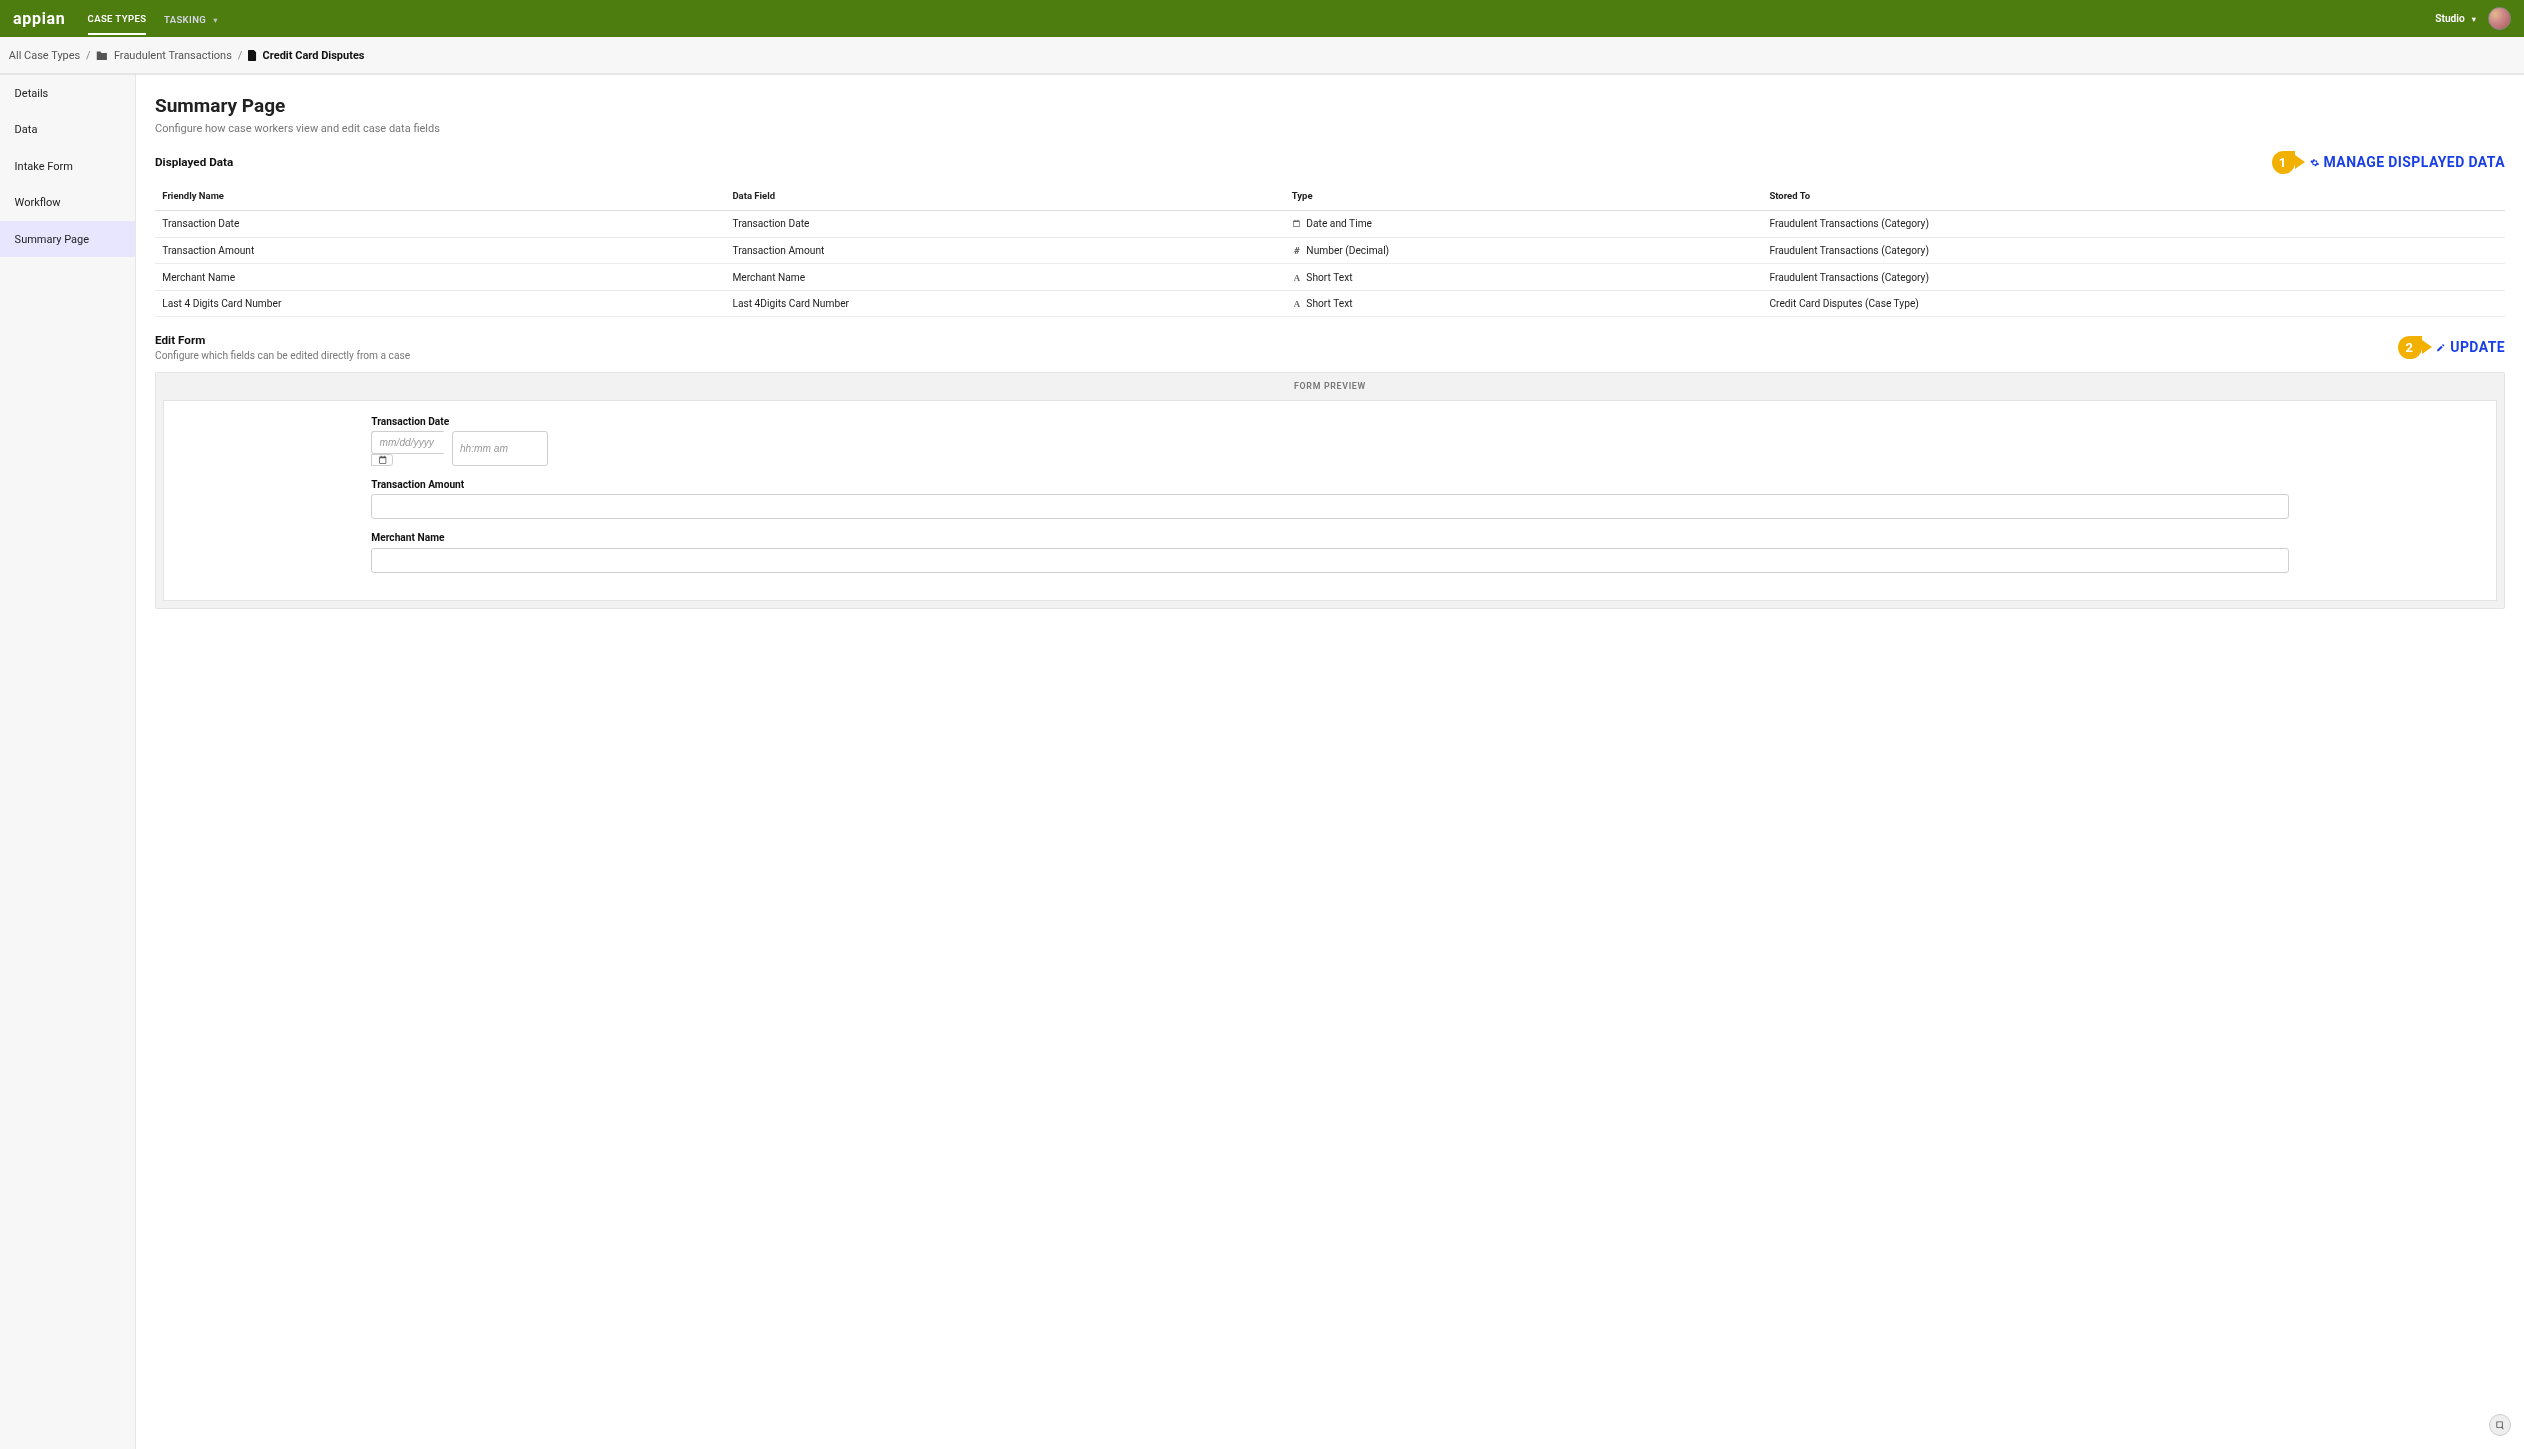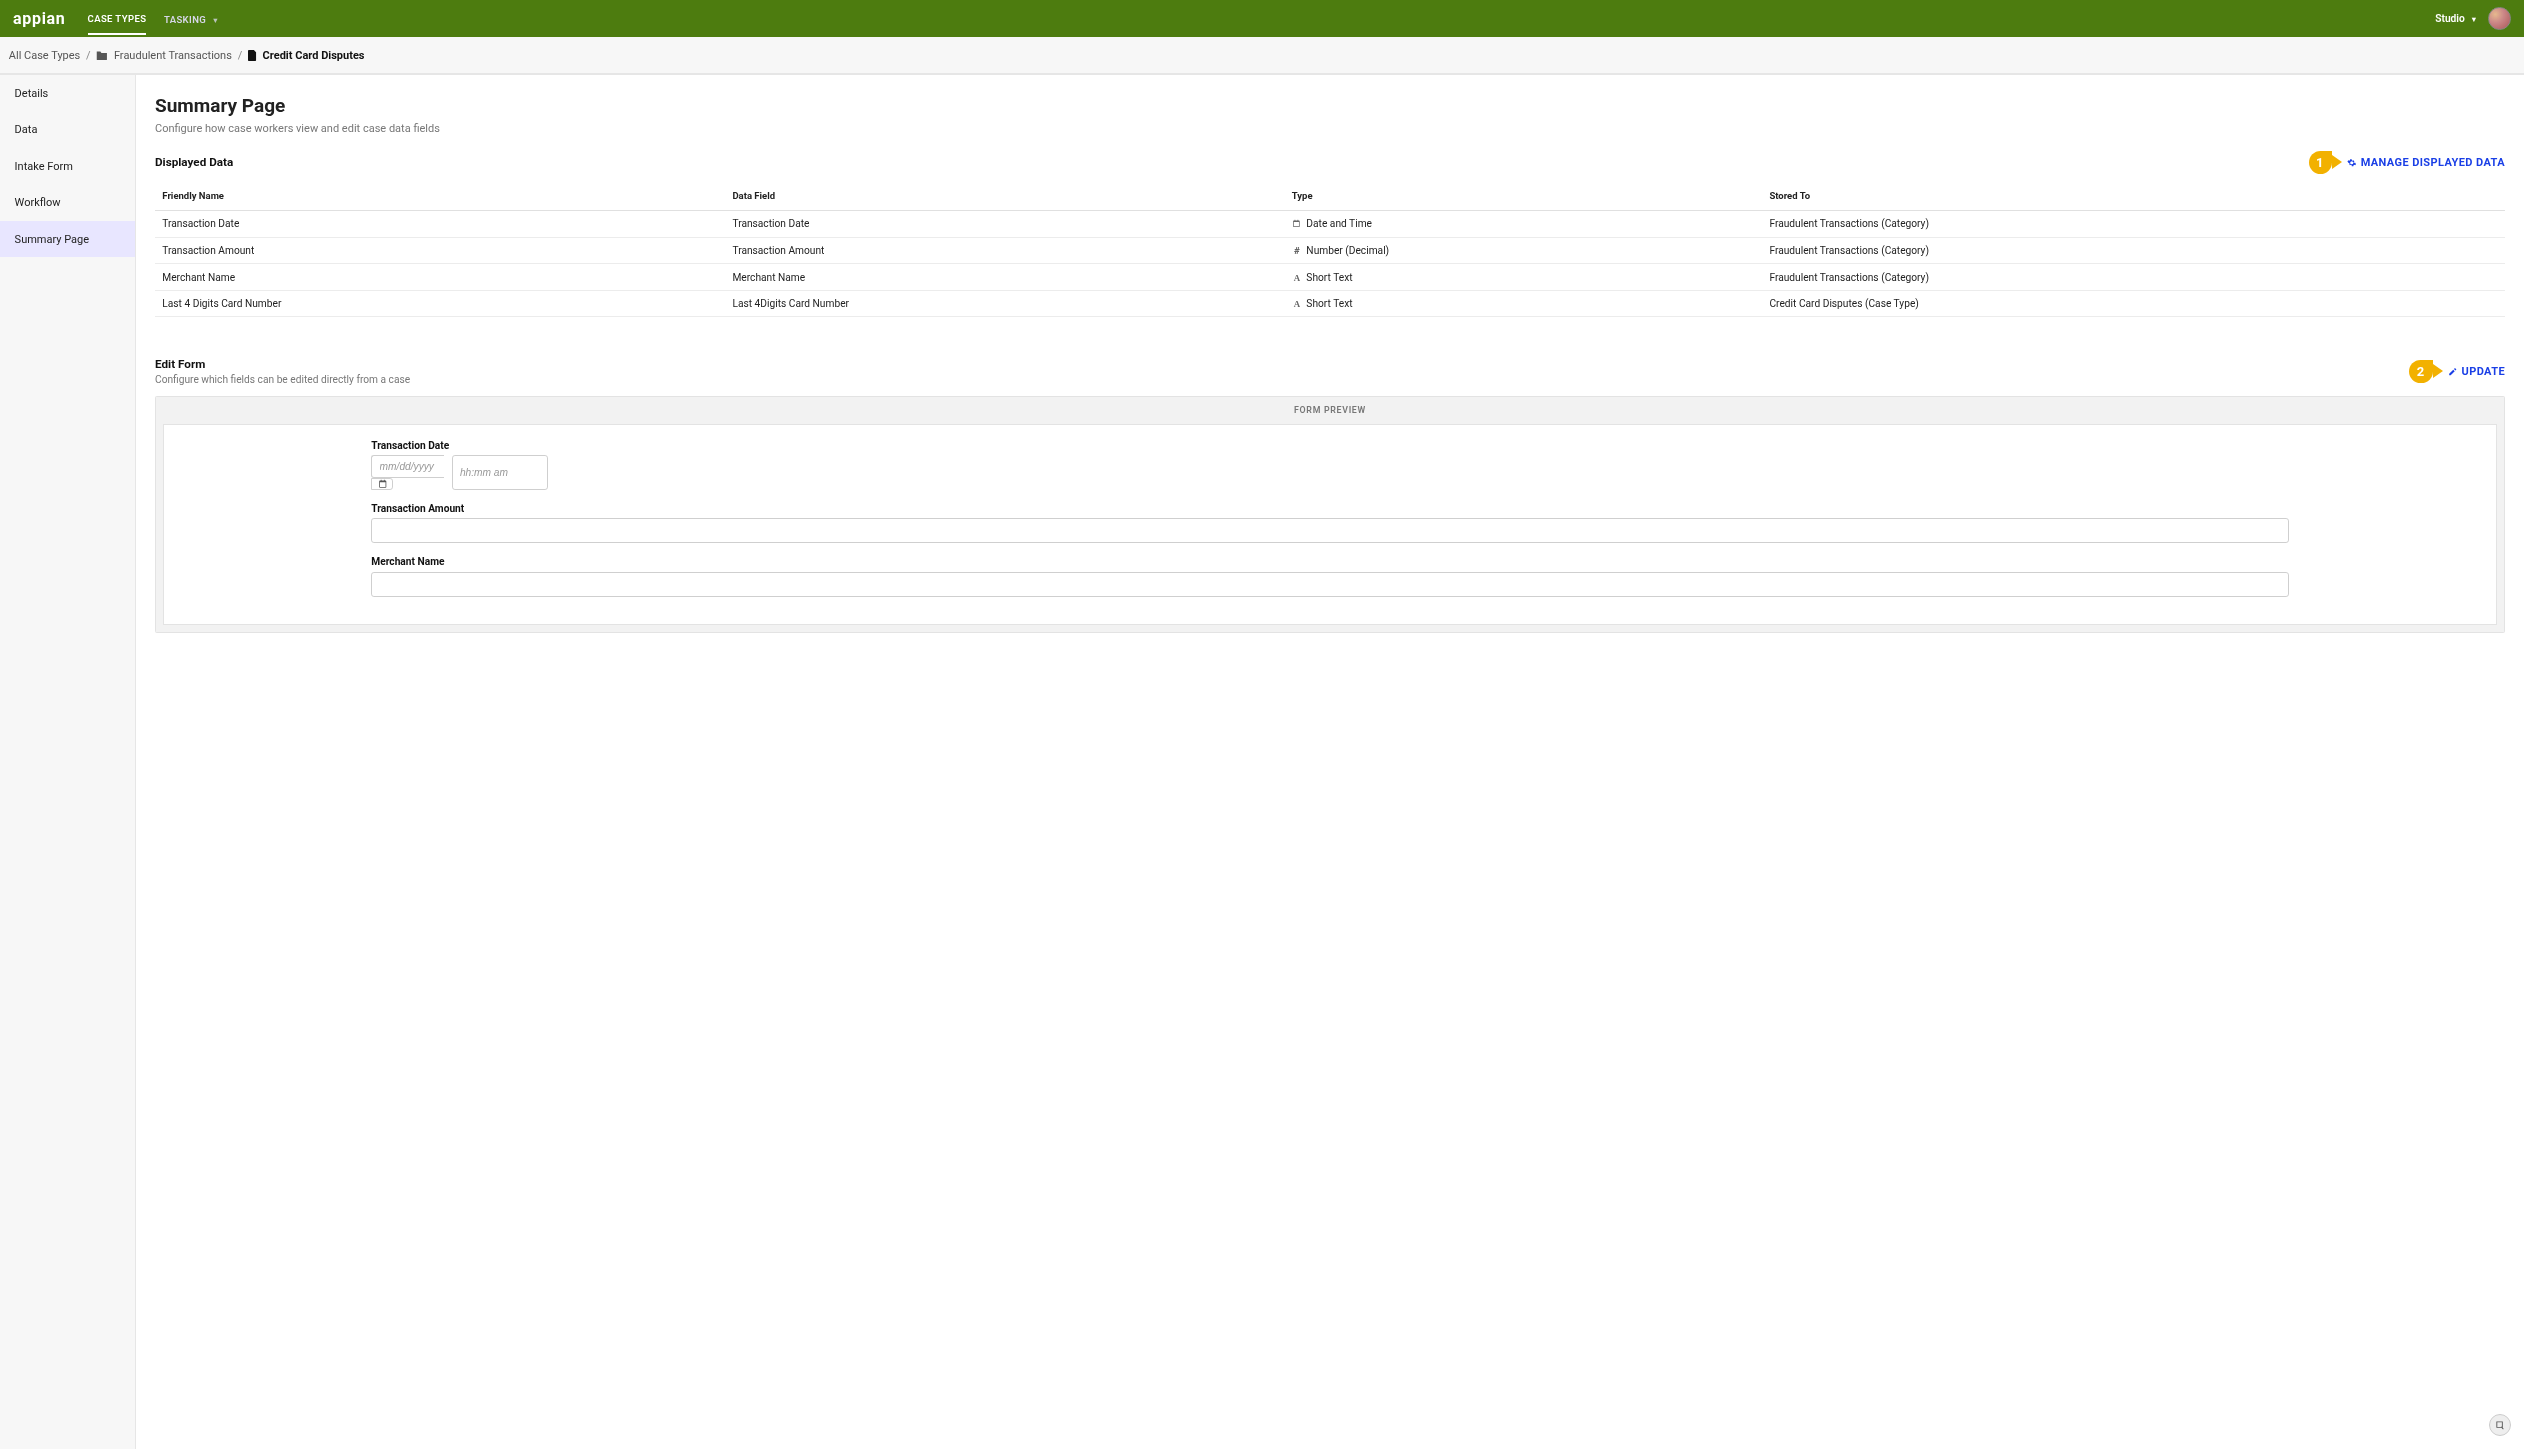--- a/index.html
+++ b/index.html
@@ -65,21 +65,21 @@
     .page-title { font-size: 19px; font-weight: 700; color: #222; margin-bottom: 4.4px; }
     .page-desc { color: #777; font-size: 11px; margin-bottom: 16px; }
     
     .section-header {
       display: flex;
       align-items: center;
       justify-content: space-between;
       margin-bottom: 7.3px;
     }
     .section-title { font-size: 11.7px; font-weight: 700; color: #111; }
-    .link-action { color: #1a3fe6; font-weight: 700; font-size: 11px; letter-spacing: 0.4px; cursor: pointer; display: inline-flex; align-items: center; gap: 4.4px; }
+    .link-action { color: #1a3fe6; font-weight: 700; font-size: 14px; letter-spacing: 0.4px; cursor: pointer; display: inline-flex; align-items: center; gap: 4.4px; }
     
     .callout {
       display: inline-flex;
       align-items: center;
       justify-content: center;
       height: 23.4px;
       padding: 0 8.8px 0 7.3px;
       background: #f2b100;
       color: #fff;
       font-weight: 700;
@@ -115,21 +115,21 @@
       padding: 7.3px 7.3px;
       border-bottom: 0.7px solid #ececec;
       font-size: 10.2px;
       color: #222;
     }
     .type-icon { color: #666; margin-right: 4.4px; display:inline-block; width:10.2px; text-align:center; font-size:8.8px; }
     .items-count { text-align: right; margin-top: 7.3px; font-size: 10.2px; color: #333; }
     .items-count strong { font-weight: 700; }
 
     
-    .edit-section { margin-top: 40px; }
+    .edit-section { margin-top: 16px; }
     .edit-desc { color: #777; font-size: 10.2px; margin-top: 2.9px; }
     
     .form-preview-box {
       margin-top: 10.2px;
       background: #f2f2f2;
       border: 0.7px solid #e3e3e3;
       border-radius: 1.5px;
     }
     .form-preview-header {
       text-align: center;

